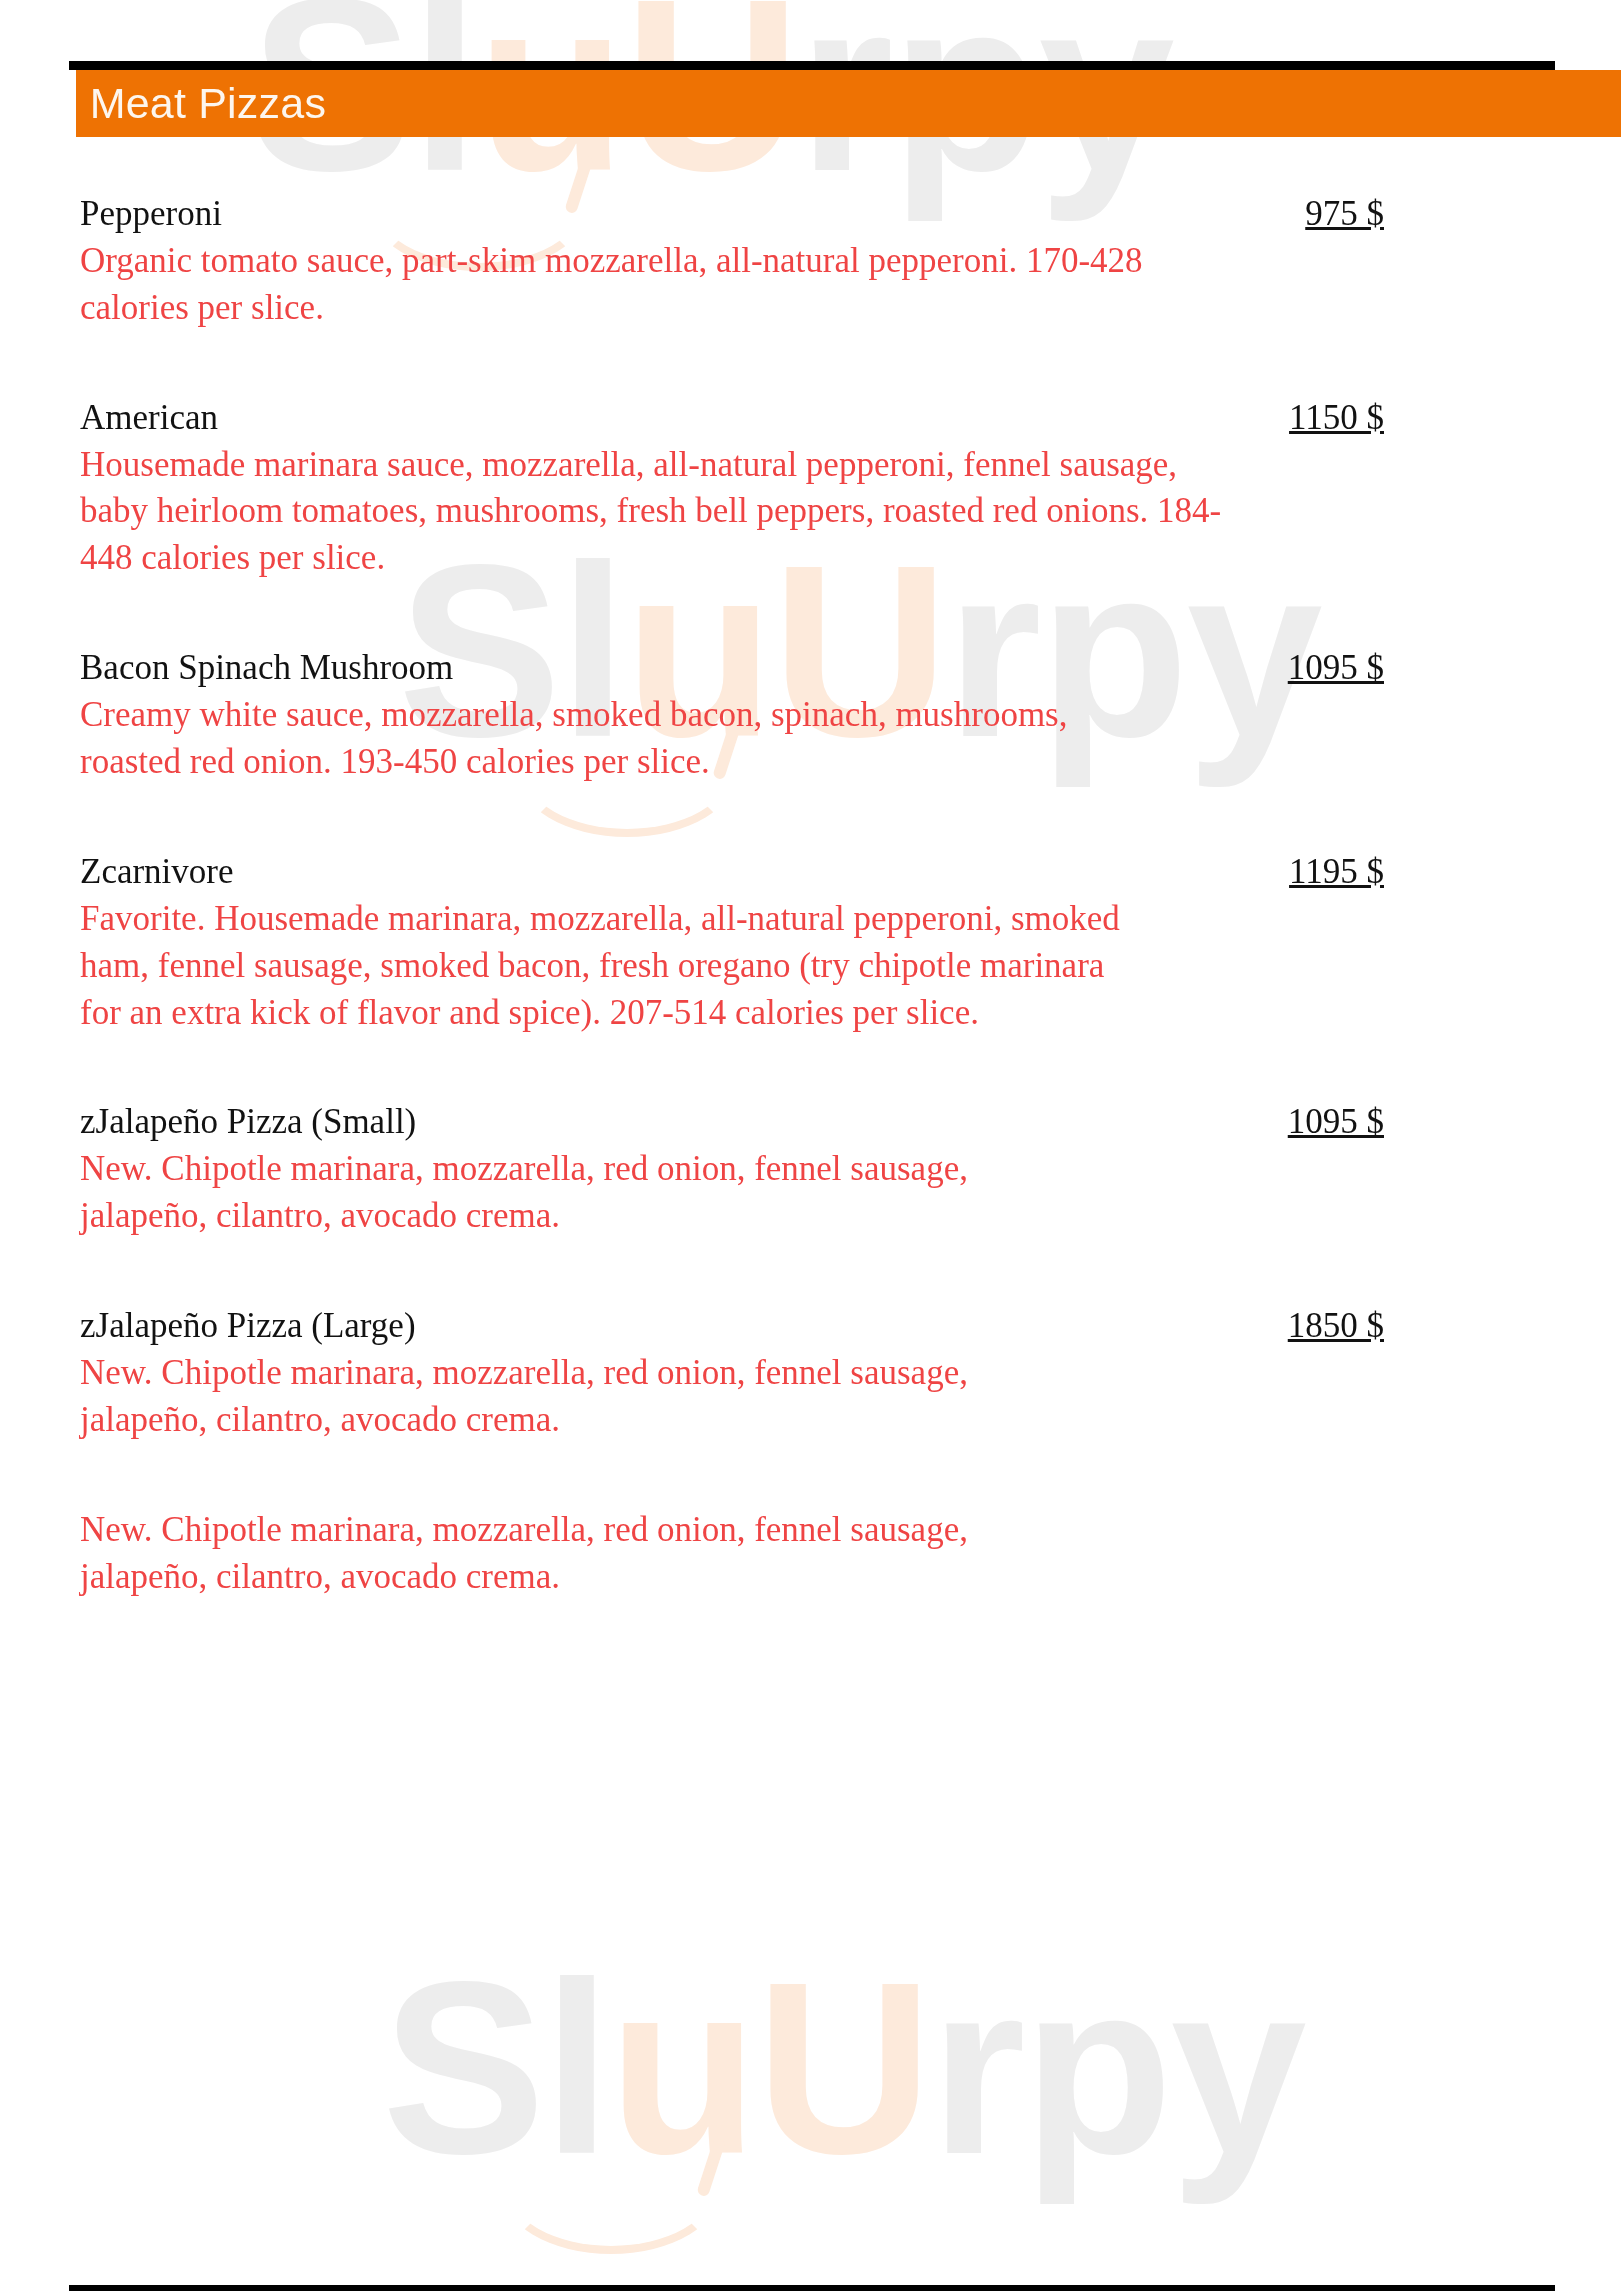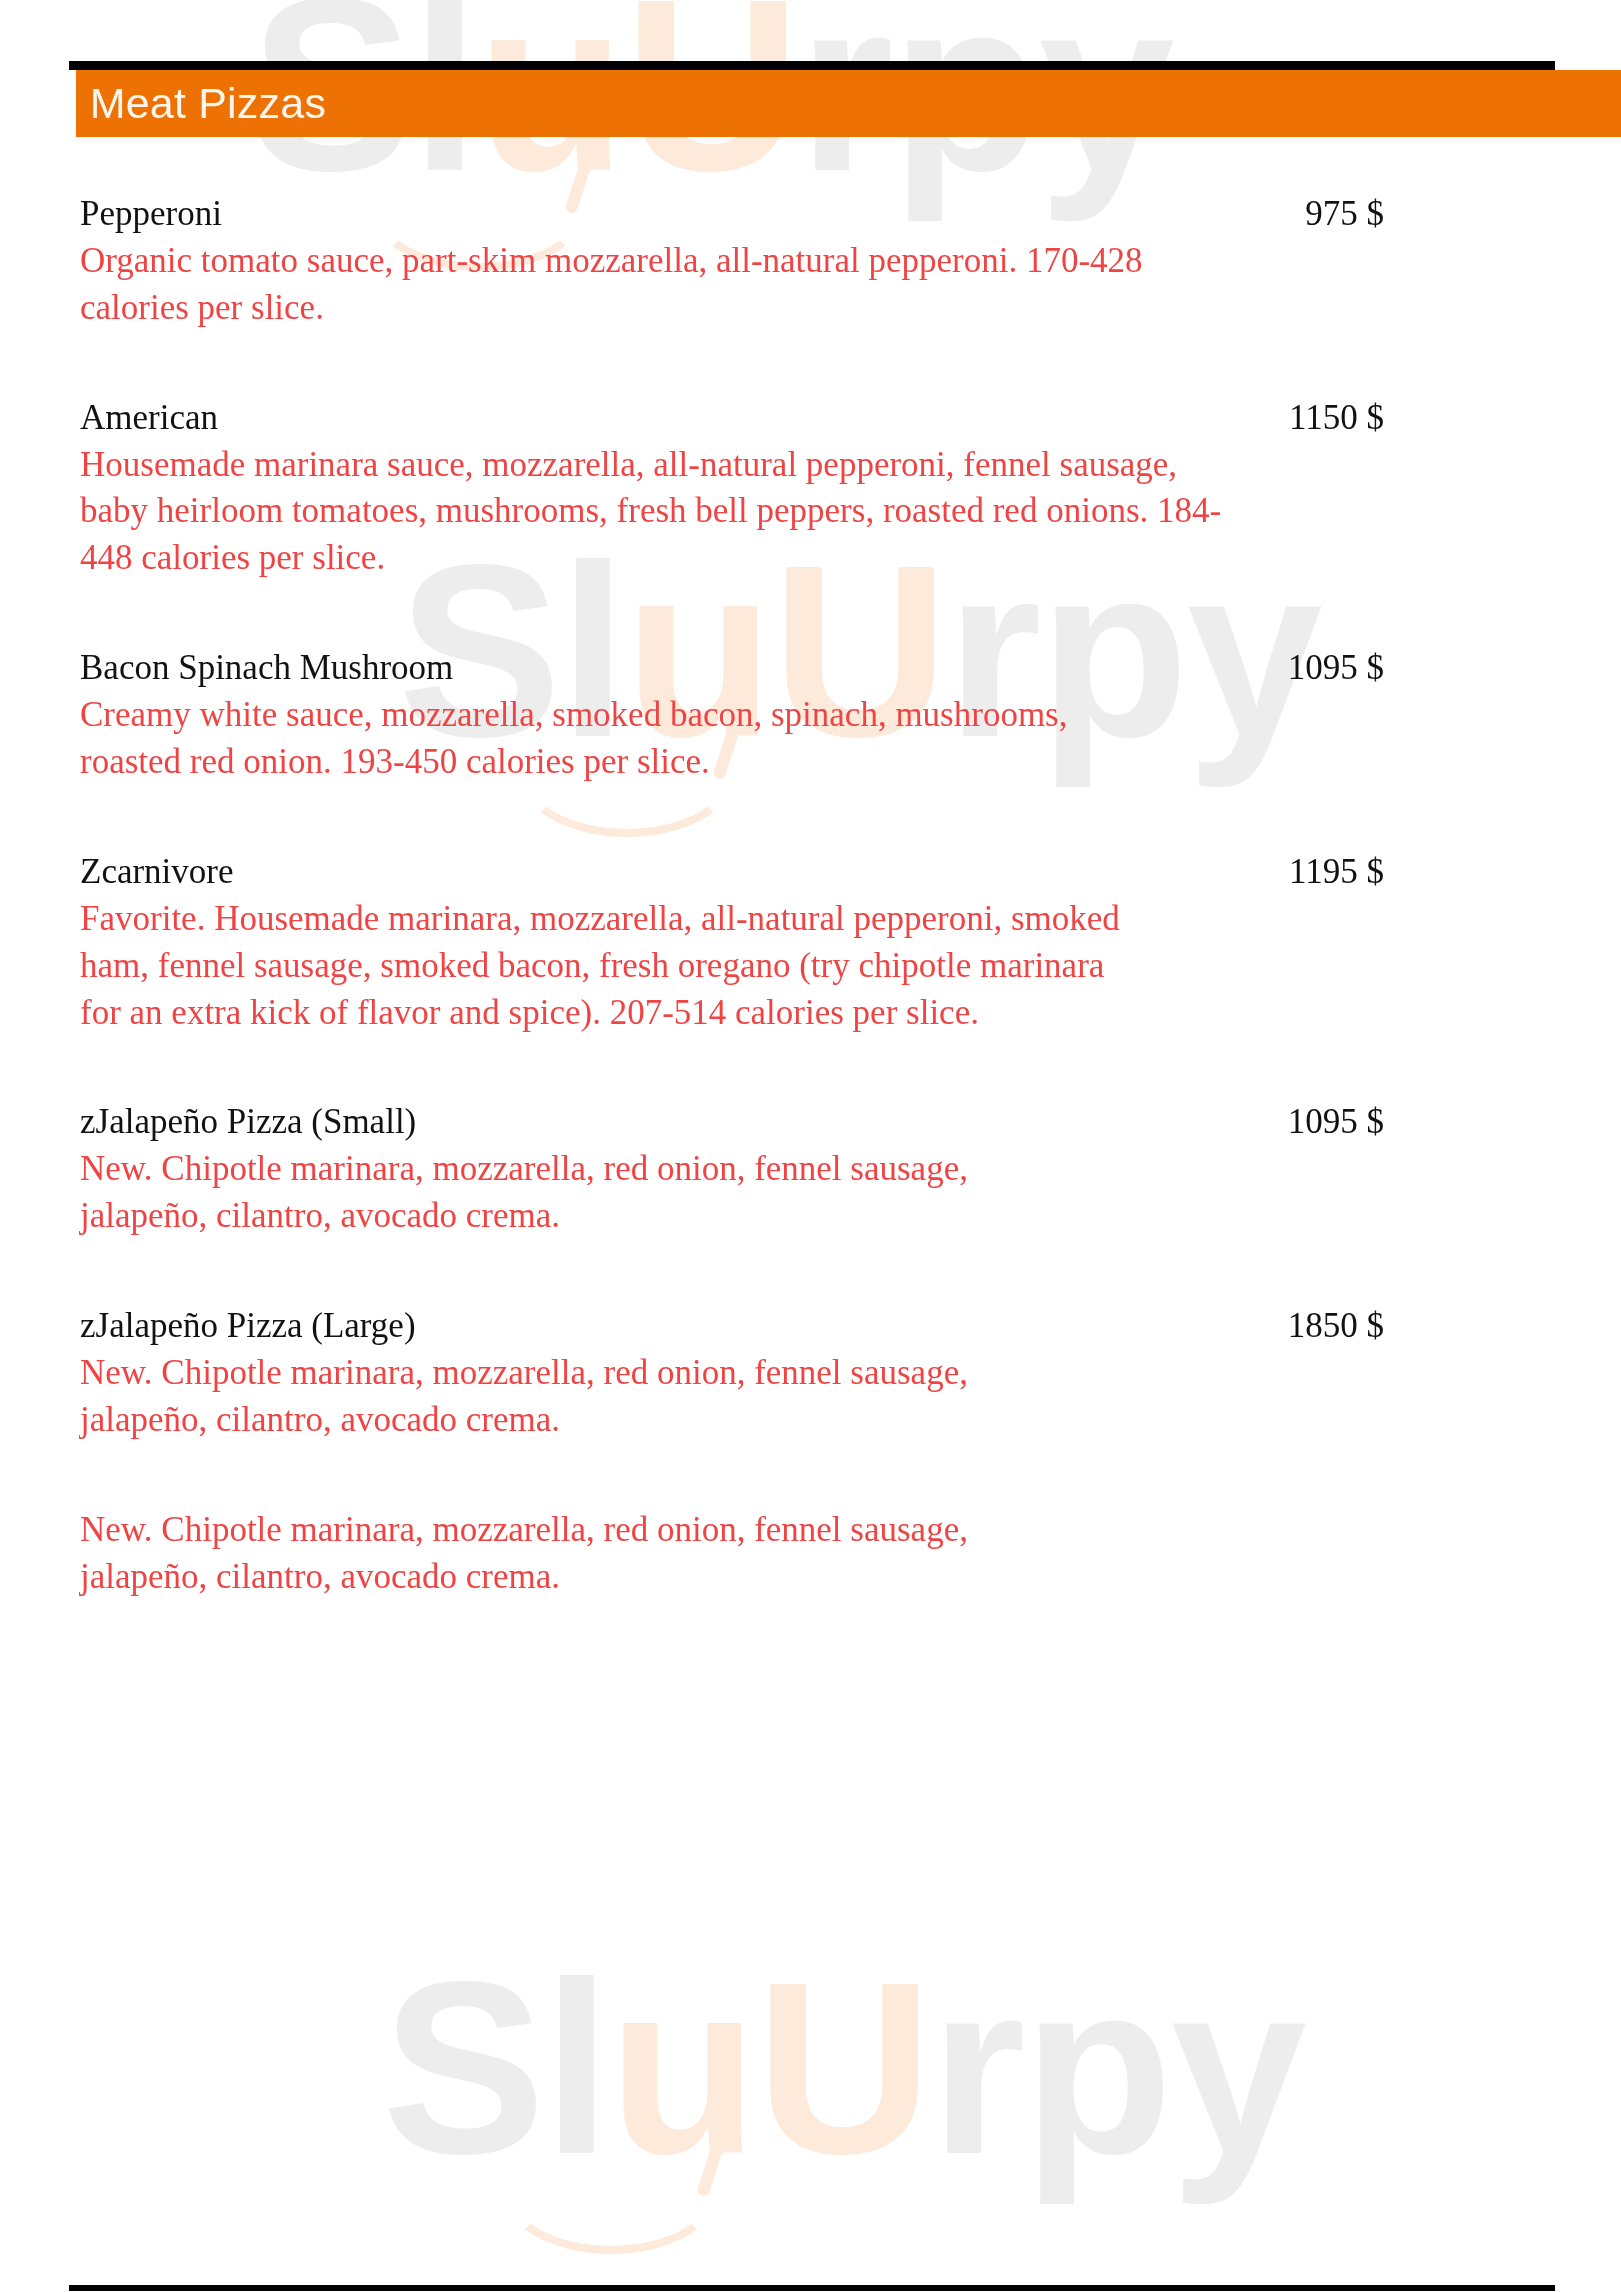--- a/index.html
+++ b/index.html
@@ -136,20 +136,21 @@
     color: #121212;
     white-space: nowrap;
   }
   .item-price {
     font-size: 35px;
     line-height: 1.34;
     color: #121212;
     white-space: nowrap;
     text-align: center;
     padding-left: 29px;
+    text-decoration: underline;
   }
   .item-desc {
     font-size: 35px;
     line-height: 1.34;
     color: #ef4444;
     max-width: 1161px;
   }
   .item-desc.narrow { max-width: 1073px; }
   .item-desc.mid    { max-width: 990px; font-family: Liberation Serif, serif; }
   .item-desc.short  { max-width: 1010px; }

